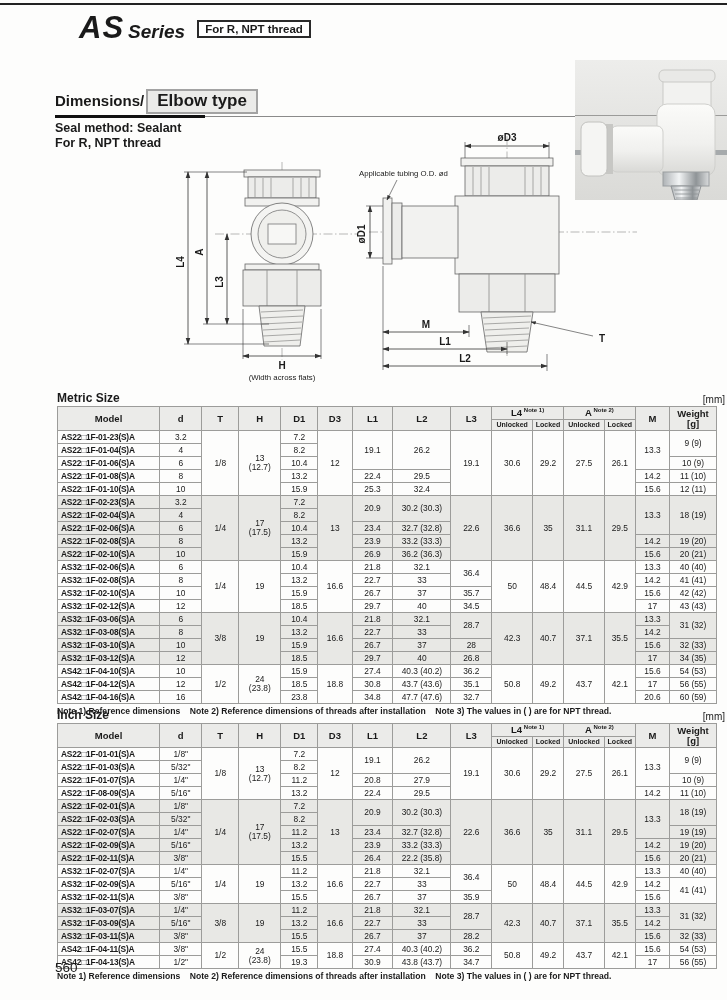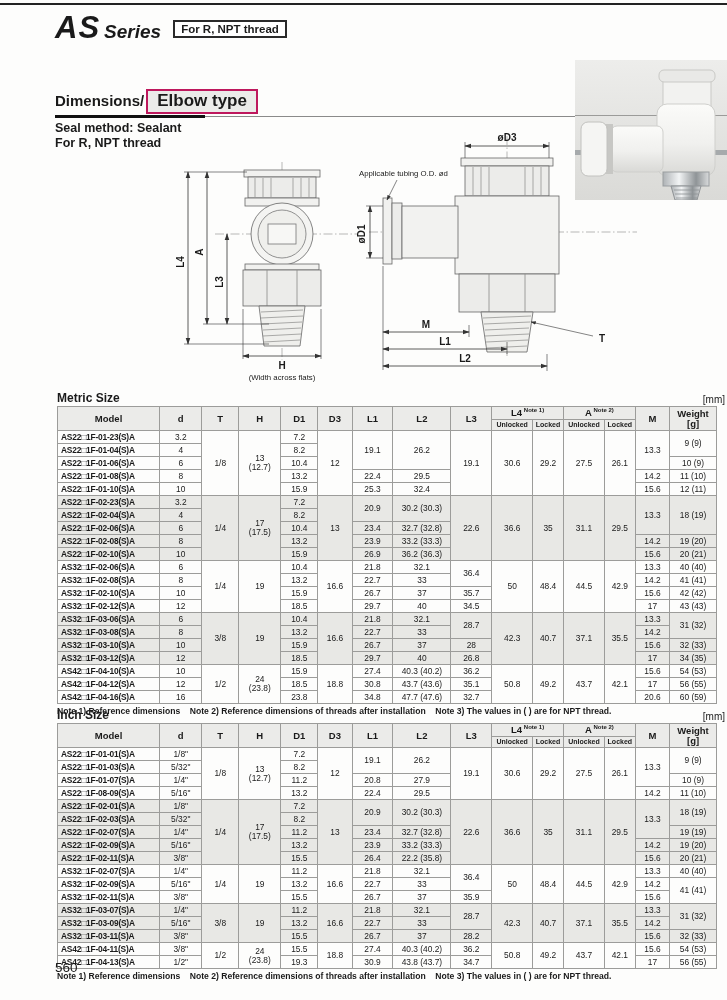--- a/index.html
+++ b/index.html
@@ -3,28 +3,28 @@
 <meta charset="utf-8">
 <style>
   html,body{margin:0;padding:0;background:#fff;}
   #page{position:relative;width:727px;height:1000px;background:#fdfdfc;overflow:hidden;
         font-family:"Liberation Sans","DejaVu Sans",sans-serif;color:#1a1a1a;}
   .abs{position:absolute;}
   
   #topline{top:3px;left:0;width:727px;height:2px;background:#222;}
   
   #series-head{top:10px;left:55px;white-space:nowrap;}
-  #series-main{font-size:31px;font-weight:bold;font-style:italic;letter-spacing:1px;}
+  #series-main{font-size:31px;font-weight:bold;font-style:italic;letter-spacing:1px;margin-left:24px;}
   #series-word{font-size:19px;font-weight:bold;font-style:italic;margin-left:4px;}
   #series-badge{display:inline-block;border:2px solid #2a2a2a;padding:1px 6px;margin-left:12px;
         font-size:11.5px;font-weight:bold;position:relative;top:-5px;background:#fff;}
   
   #dim-head{top:89px;left:55px;white-space:nowrap;}
   #dim-prefix{font-size:15px;font-weight:bold;}
-  #dim-type{display:inline-block;border:2px solid #be185d;background:#ebebe9;font-size:17px;
+  #dim-type{display:inline-block;border:2px solid #a3a3a3;background:#ebebe9;font-size:17px;
         font-weight:bold;padding:0 9px 1px 9px;margin-left:2px;}
   #rule-black{top:115px;left:55px;width:150px;height:3px;background:#111;}
   #rule-grey{top:116px;left:205px;width:370px;height:1px;background:#8a8a8a;}
   #seal-text{top:121px;left:55px;font-size:12.5px;font-weight:bold;line-height:1.2;}
   
   #photo{top:60px;left:575px;width:152px;height:140px;}
   
   #drawing{top:128px;left:57px;}
   .dimlab{font-size:10px;font-weight:bold;fill:#1a1a1a;}
   .small-lab{font-size:7.8px;fill:#1a1a1a;}

